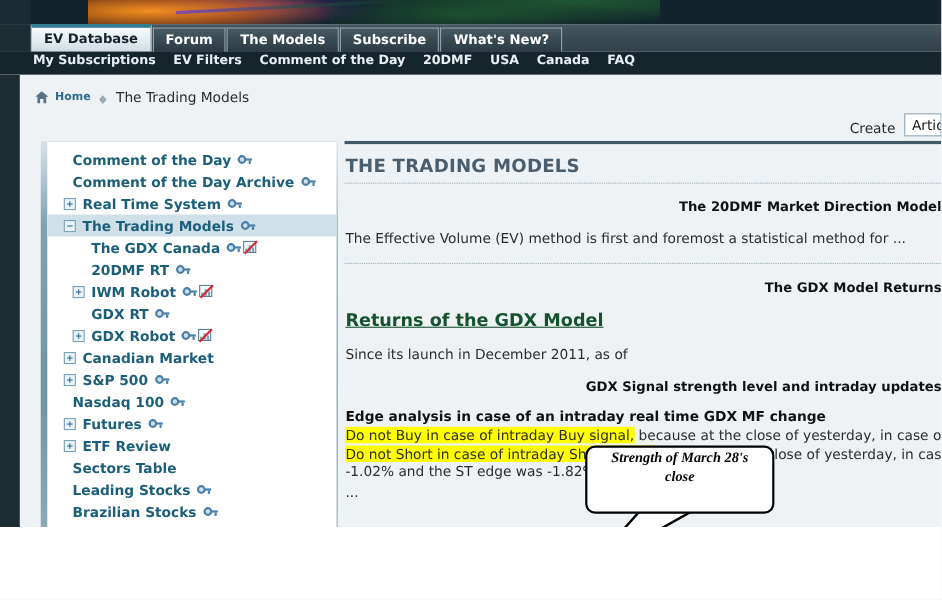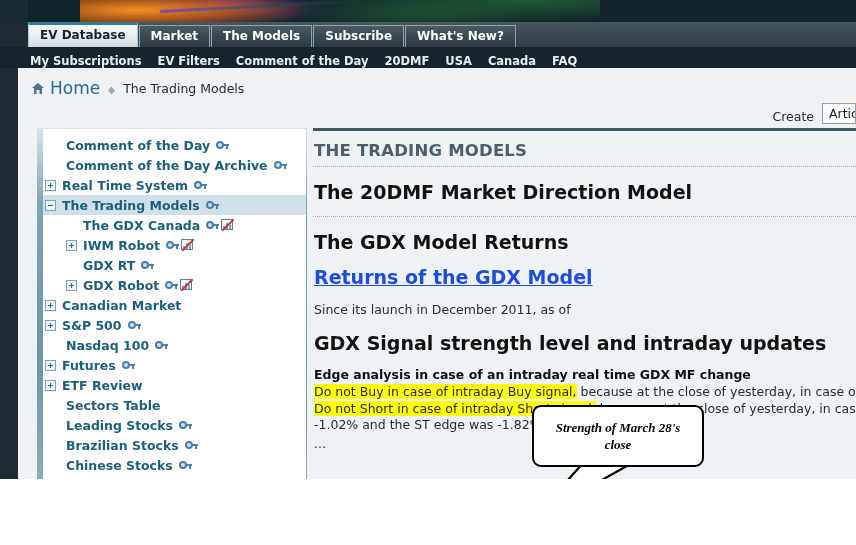--- a/index.html
+++ b/index.html
@@ -100,21 +100,21 @@
     line-height: 21px;
   }
 
   
   .subnav {
     position: absolute;
     left: 0; top: 47px;
     width: 856px; height: 21px;
     background: #16242c;
     display: flex;
-    align-items: flex-end;
+    align-items: flex-start;
     padding-left: 30px;
     box-sizing: border-box;
   }
   .subnav-item {
     color: #e8eff3;
     font-size: 11.5px;
     font-weight: bold;
     margin-right: 16px;
     white-space: nowrap;
     cursor: pointer;
@@ -147,22 +147,23 @@
     margin-right: 6px;
     position: relative;
   }
   .bc-sep {
     width: 9px; height: 9px;
     margin: 0 7px;
     position: relative;
   }
   .bc-link {
     color: #2c6b91;
-    font-size: 17px;
+    font-size: 10px;
     cursor: pointer;
+    font-weight: bold;
   }
   .bc-current {
     color: #2a2a2a;
     font-size: 12.5px;
   }
 
   
   .create-row {
     position: absolute;
     right: 0; top: 34px;
@@ -203,21 +204,21 @@
     box-sizing: border-box;
     overflow: hidden;
   }
   .sidebar-inner {
     padding: 6px 0 0 0;
   }
   .side-item {
     display: flex;
     align-items: center;
     height: 20px;
-    padding-left: 2px;
+    padding-left: 15px;
     cursor: pointer;
     white-space: nowrap;
   }
   .side-item.selected {
     background: #cfe0e9;
   }
   .side-label {
     color: #1c5f7a;
     font-size: 12.5px;
     font-weight: bold;
@@ -332,35 +333,36 @@
     color: #4b5e6e;
     letter-spacing: 0.2px;
     margin: 0 0 6px 1px;
   }
   .dotted-rule {
     border-top: 1px dotted #9fb0bb;
     height: 0;
     margin: 0 0 14px 0;
   }
   .h2 {
-    font-size: 19px;
+    font-size: 12px;
     font-weight: bold;
     color: #111111;
     margin: 0 0 13px 1px;
+    text-align: right;
   }
   .para {
     font-size: 12.5px;
     color: #2c2c2c;
     margin: 0 0 14px 1px;
     line-height: 17px;
   }
   .h3-link {
-    font-size: 19px;
-    font-weight: bold;
-    color: #1d4ed8;
+    font-size: 16px;
+    font-weight: bold;
+    color: #14532d;
     text-decoration: underline;
     margin: 0 0 13px 1px;
     display: inline-block;
     cursor: pointer;
   }
   .h4-underline {
     font-size: 12.5px;
     font-weight: bold;
     color: #111111;
     margin: 0 0 2px 1px;
@@ -388,21 +390,20 @@
     left: 532px;
     top: 337px;
     width: 172px;
     height: 62px;
     background: #ffffff;
     border: 2px solid #000000;
     border-radius: 9px;
     box-sizing: border-box;
     z-index: 20;
     display: flex;
-    align-items: center;
     justify-content: center;
   }
   .callout-text {
     font-family: "Liberation Serif", "DejaVu Serif", serif;
     font-style: italic;
     font-weight: bold;
     font-size: 13px;
     color: #000000;
     text-align: center;
     line-height: 17px;
@@ -427,21 +428,21 @@
     <div class="banner-art"></div>
     <div class="banner-art2"></div>
     <div class="banner-streak"></div>
     <div class="banner-dark-left"></div>
   </div>
 
   <div class="navbar">
     <div class="navbar-leftcap"></div>
     <div class="tabs" id="tabs">
         <div class="tab active">EV Database</div>
-        <div class="tab">Market</div>
+        <div class="tab">Forum</div>
         <div class="tab">The Models</div>
         <div class="tab">Subscribe</div>
         <div class="tab">What's New?</div>
       </div>
   </div>
 
   <div class="subnav" id="subnav">
       <div class="subnav-item">My Subscriptions</div>
       <div class="subnav-item">EV Filters</div>
       <div class="subnav-item">Comment of the Day</div>
@@ -518,20 +519,28 @@
               <span class="ktooth"></span>
             </span>
             <span class="nochart-icon">
               <span class="page1"></span>
               <span class="bar1"></span>
               <span class="bar2"></span>
               <span class="bar3"></span>
               <span class="slash"></span>
             </span>
           </div>
+          <div class="side-item indent-2">
+            <span class="side-label">20DMF RT</span>
+            <span class="key-icon">
+              <span class="kring"></span>
+              <span class="kshaft"></span>
+              <span class="ktooth"></span>
+            </span>
+          </div>
           <div class="side-item indent-2b">
             <span class="toggle-box plus"></span>
             <span class="side-label">IWM Robot</span>
             <span class="key-icon">
               <span class="kring"></span>
               <span class="kshaft"></span>
               <span class="ktooth"></span>
             </span>
             <span class="nochart-icon">
               <span class="page1"></span>
@@ -645,20 +654,21 @@
         </div>
     </div>
 
     <div class="content">
       <div class="content-rule-top"></div>
 
       <div class="section-title">THE TRADING MODELS</div>
       <div class="dotted-rule"></div>
 
       <div class="h2">The 20DMF Market Direction Model</div>
+      <div class="para">The Effective Volume (EV) method is first and foremost a statistical method for ...</div>
       <div class="dotted-rule"></div>
 
       <div class="h2">The GDX Model Returns</div>
       <div class="h3-link">Returns of the GDX Model</div>
       <div class="para">Since its launch in December 2011, as of</div>
 
       <div class="h2">GDX Signal strength level and intraday updates</div>
 
       <span class="h4-underline">Edge analysis in case of an intraday real time GDX MF change</span>
       <div class="edge-line"><span class="hl">Do not Buy in case of intraday Buy signal,</span><span> because at the close of yesterday, in case of a Buy signal</span></div>

